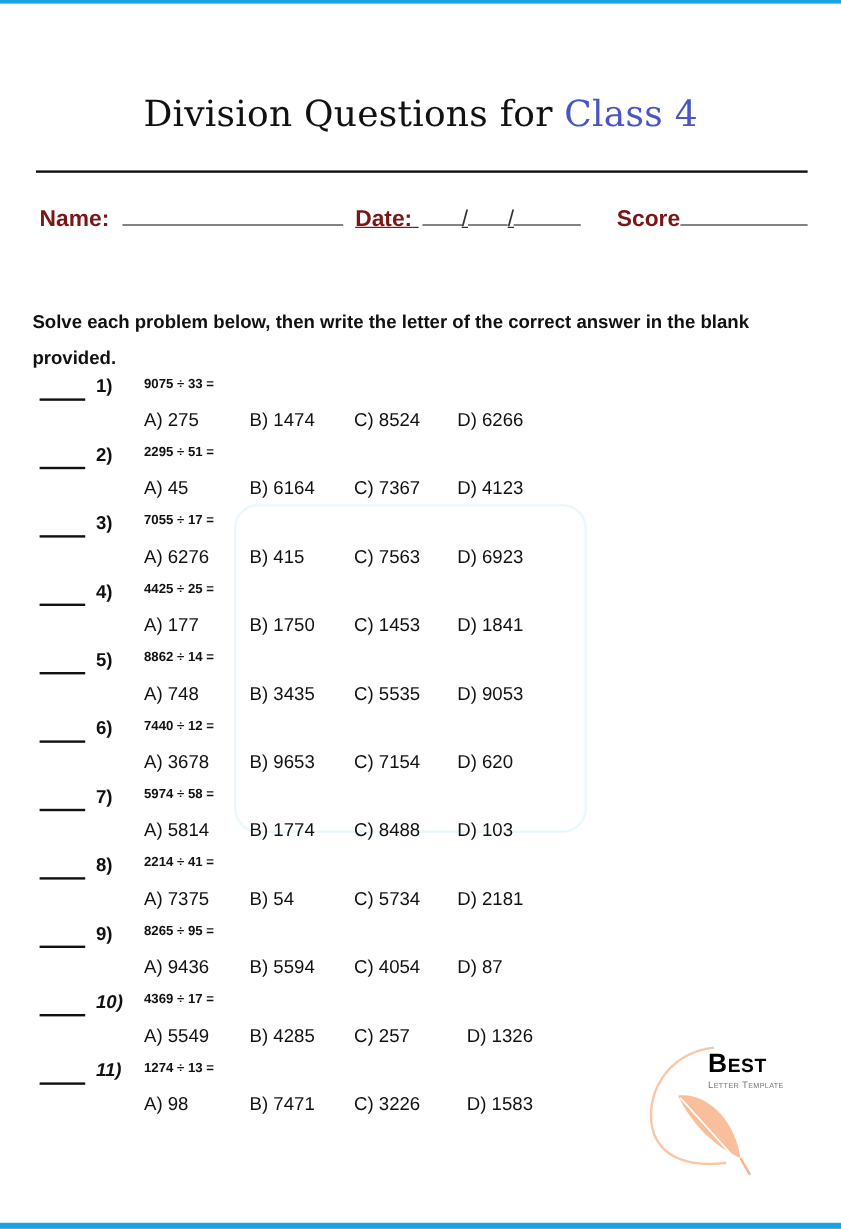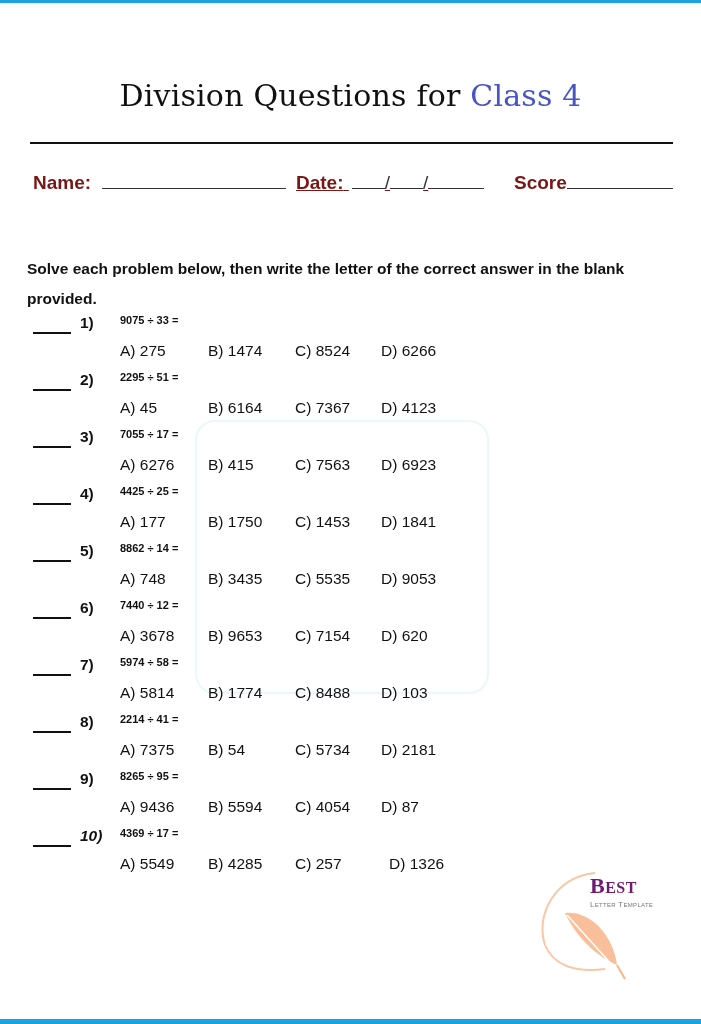--- a/index.html
+++ b/index.html
@@ -37,22 +37,22 @@
     .q .opt.d { left: 261px; }
     .q.shift .num { left: 80px; font-style: italic; }
     .q.shift .expr { left: 120px; }
     .q.shift .opt.d { left: 269px; }
     .watermark {
       position: absolute; left: 195px; top: 420px; width: 290px; height: 270px;
       border: 2px solid rgba(140, 210, 240, 0.18); border-radius: 20px; pointer-events: none;
     }
     .logo { position: absolute; left: 535px; top: 865px; width: 135px; height: 120px; }
     .logo .best {
-      position: absolute; left: 55px; top: 8px; font-family: Liberation Serif, serif;
-      font-weight: bold; font-size: 22px; color: #701a75; letter-spacing: 0.5px;
+      position: absolute; left: 55px; top: 8px; font-family: Liberation Sans, sans-serif;
+      font-weight: bold; font-size: 22px; color: #000000; letter-spacing: 0.5px;
     }
     .logo .best small { font-size: 16px; }
     .logo .sub {
       position: absolute; left: 55px; top: 35px; font-family: Liberation Sans, sans-serif;
       font-size: 8px; color: #777; white-space: nowrap; font-variant: small-caps; letter-spacing: 0.3px;
     }
   </style>
 </head>
 <body>
 
@@ -184,20 +184,31 @@
   </div>
   <div class="q shift">
     <span class="blank"></span>
     <span class="num">10)</span>
     <span class="expr">4369 ÷ 17 =</span>
     <div class="opts">
       <span class="opt a">A) 5549</span>
       <span class="opt b">B) 4285</span>
       <span class="opt c">C) 257</span>
       <span class="opt d">D) 1326</span>
+    </div>
+  </div>
+  <div class="q shift">
+    <span class="blank"></span>
+    <span class="num">11)</span>
+    <span class="expr">1274 ÷ 13 =</span>
+    <div class="opts">
+      <span class="opt a">A) 98</span>
+      <span class="opt b">B) 7471</span>
+      <span class="opt c">C) 3226</span>
+      <span class="opt d">D) 1583</span>
     </div>
   </div>
 </div>
 
 <div class="logo">
   <svg width="135" height="120" viewBox="0 0 135 120" style="position:absolute;left:0;top:0;">
     <path d="M60 8 C 20 12, 0 50, 10 80 C 18 100, 40 108, 70 104" fill="none" stroke="#f8c7a5" stroke-width="2"></path>
     <path d="M30 48 C 55 45, 78 70, 82 100 C 70 95, 45 80, 30 48 Z" fill="#f8b48a" opacity="0.85"></path>
     <path d="M32 50 L 88 112" stroke="#ffffff" stroke-width="1.5"></path>
     <path d="M82 100 L 90 114" stroke="#f8b48a" stroke-width="2"></path>

